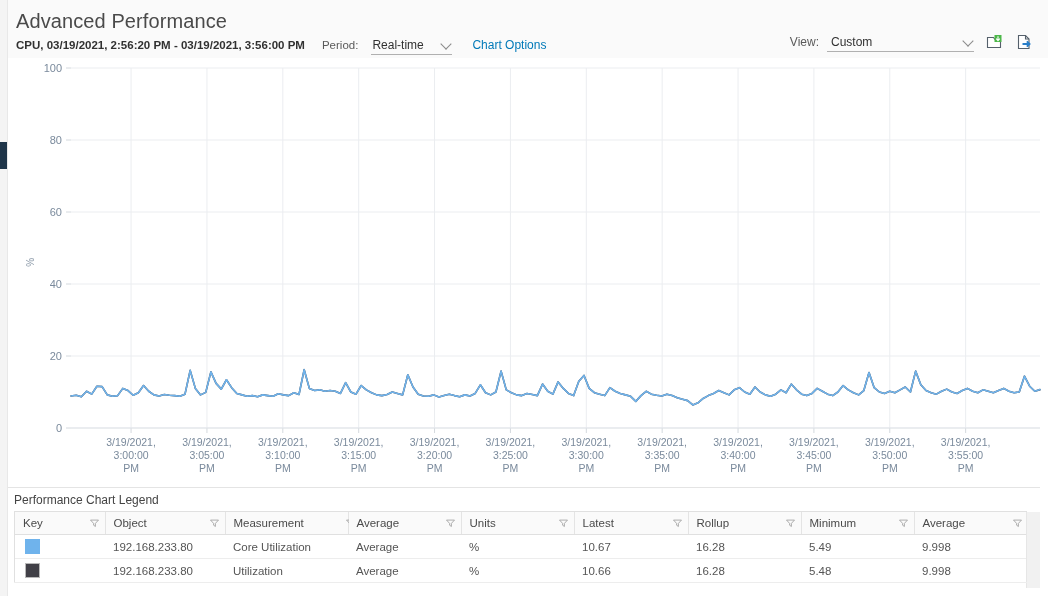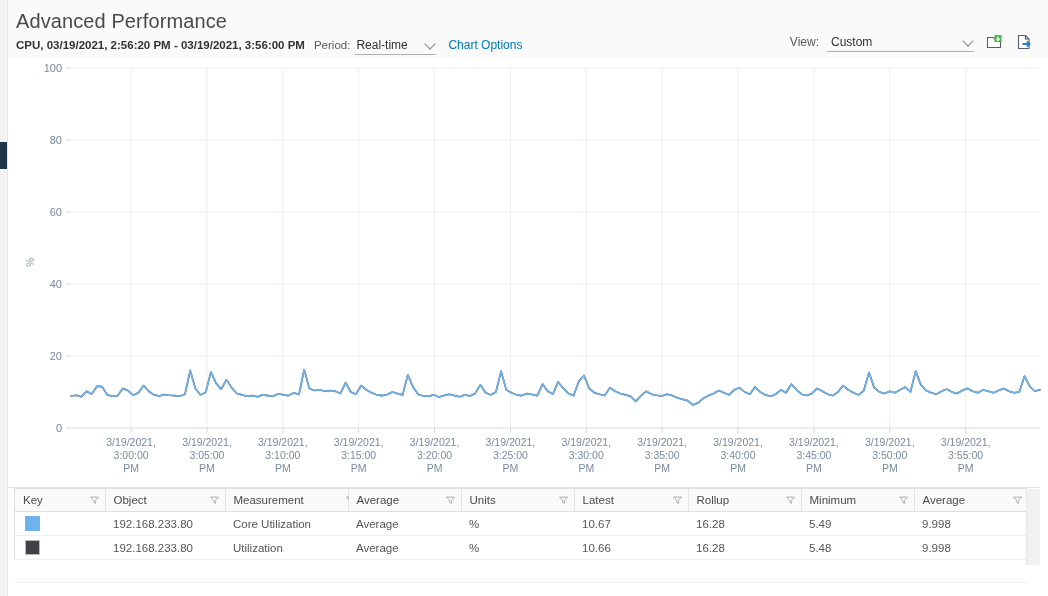--- a/index.html
+++ b/index.html
@@ -51,20 +51,21 @@
   }
   .subbar {
     display: flex;
     align-items: center;
     height: 18px;
   }
   .subbar-left {
     display: flex;
     align-items: baseline;
     white-space: nowrap;
+    gap: 8px;
   }
   .range-text {
     font-size: 11.5px;
     font-weight: bold;
     color: #313131;
     letter-spacing: 0;
   }
   .period-label {
     font-size: 11.5px;
     color: #5a5a5a;
@@ -339,20 +340,21 @@
         <text x="957.647449081803" y="388" text-anchor="middle" font-size="10.5" fill="#7a8a9c" font-family="&quot;Liberation Sans&quot;, sans-serif">3/19/2021,</text>
         <text x="957.647449081803" y="401" text-anchor="middle" font-size="10.5" fill="#7a8a9c" font-family="&quot;Liberation Sans&quot;, sans-serif">3:55:00</text>
         <text x="957.647449081803" y="414" text-anchor="middle" font-size="10.5" fill="#7a8a9c" font-family="&quot;Liberation Sans&quot;, sans-serif">PM</text>
         <line x1="63" y1="370" x2="1032" y2="370" stroke="#dfe3e8" stroke-width="1"></line>
         <polyline points="63.00,337.96 68.18,337.24 73.36,338.68 78.55,333.28 83.73,336.16 88.91,328.24 94.09,328.60 99.27,336.88 104.45,338.32 109.64,337.60 114.82,330.40 120.00,332.56 125.18,337.24 130.36,334.72 135.55,327.52 140.73,333.28 145.91,336.88 151.09,337.96 156.27,336.52 161.45,337.24 166.64,337.60 171.82,338.32 177.00,336.16 182.18,312.40 187.36,330.40 192.55,336.88 197.73,334.36 202.91,313.84 208.09,325.36 213.27,331.12 218.45,321.76 223.64,329.68 228.82,335.44 234.00,336.88 239.18,338.32 244.36,337.60 249.55,338.68 254.73,336.88 259.91,337.60 265.09,338.32 270.27,335.80 275.45,336.88 280.64,337.60 285.82,334.72 291.00,336.52 296.18,311.68 301.36,330.40 306.55,332.56 311.73,331.84 316.91,333.28 322.09,332.56 327.27,333.28 332.45,335.44 337.64,324.64 342.82,334.00 348.00,336.16 353.18,327.52 358.36,331.84 363.55,334.72 368.73,336.88 373.91,337.60 379.09,336.52 384.27,334.00 389.45,335.44 394.64,336.88 399.82,316.72 405.00,328.96 410.18,336.16 415.36,337.96 420.55,338.32 425.73,336.88 430.91,339.04 436.09,337.60 441.27,336.16 446.45,337.60 451.64,338.68 456.82,336.88 462.00,337.96 467.18,335.44 472.36,326.80 477.55,334.72 482.73,336.88 487.91,334.00 493.09,313.12 498.27,331.84 503.45,334.72 508.64,336.88 513.82,337.60 519.00,335.44 524.18,336.52 529.36,337.60 534.55,326.08 539.73,333.28 544.91,336.16 550.09,323.92 555.27,330.40 560.45,335.44 565.64,337.60 570.82,323.20 576.00,317.44 581.18,330.40 586.36,334.72 591.55,336.16 596.73,337.60 601.91,329.68 607.09,333.28 612.27,335.44 617.45,336.88 622.64,338.32 627.82,343.36 633.00,337.60 638.18,333.28 643.36,336.16 648.55,337.24 653.73,337.96 658.91,336.16 664.09,337.60 669.27,339.76 674.45,341.20 679.64,342.64 684.82,346.96 690.00,344.80 695.18,340.48 700.36,337.60 705.55,335.44 710.73,332.56 715.91,334.72 721.09,336.88 726.27,331.84 731.45,329.68 736.64,334.00 741.82,336.16 747.00,328.96 752.18,334.00 757.36,336.88 762.55,338.32 767.73,336.16 772.91,331.84 778.09,334.72 783.27,326.08 788.45,331.84 793.64,336.16 798.82,337.60 804.00,335.44 809.18,330.40 814.36,333.28 819.55,336.16 824.73,337.60 829.91,334.00 835.09,327.52 840.27,331.84 845.45,334.72 850.64,336.88 855.82,332.56 861.00,314.56 866.18,329.68 871.36,334.00 876.55,335.44 881.73,333.28 886.91,334.72 892.09,331.84 897.27,328.96 902.45,334.00 907.64,313.12 912.82,326.80 918.00,332.56 923.18,334.72 928.36,336.16 933.55,333.28 938.73,331.12 943.91,334.00 949.09,335.44 954.27,332.56 959.45,330.40 964.64,333.28 969.82,334.72 975.00,331.84 980.18,333.28 985.36,334.72 990.55,332.56 995.73,330.40 1000.91,333.28 1006.09,334.72 1011.27,334.00 1016.45,318.16 1021.64,328.24 1026.82,333.28 1032.00,331.62" fill="none" stroke="#414047" stroke-width="1.6" stroke-linejoin="round" stroke-linecap="round"></polyline>
         <polyline points="63.00,337.96 68.18,337.24 73.36,338.68 78.55,333.28 83.73,336.16 88.91,328.24 94.09,328.60 99.27,336.88 104.45,338.32 109.64,337.60 114.82,330.40 120.00,332.56 125.18,337.24 130.36,334.72 135.55,327.52 140.73,333.28 145.91,336.88 151.09,337.96 156.27,336.52 161.45,337.24 166.64,337.60 171.82,338.32 177.00,336.16 182.18,312.40 187.36,330.40 192.55,336.88 197.73,334.36 202.91,313.84 208.09,325.36 213.27,331.12 218.45,321.76 223.64,329.68 228.82,335.44 234.00,336.88 239.18,338.32 244.36,337.60 249.55,338.68 254.73,336.88 259.91,337.60 265.09,338.32 270.27,335.80 275.45,336.88 280.64,337.60 285.82,334.72 291.00,336.52 296.18,311.68 301.36,330.40 306.55,332.56 311.73,331.84 316.91,333.28 322.09,332.56 327.27,333.28 332.45,335.44 337.64,324.64 342.82,334.00 348.00,336.16 353.18,327.52 358.36,331.84 363.55,334.72 368.73,336.88 373.91,337.60 379.09,336.52 384.27,334.00 389.45,335.44 394.64,336.88 399.82,316.72 405.00,328.96 410.18,336.16 415.36,337.96 420.55,338.32 425.73,336.88 430.91,339.04 436.09,337.60 441.27,336.16 446.45,337.60 451.64,338.68 456.82,336.88 462.00,337.96 467.18,335.44 472.36,326.80 477.55,334.72 482.73,336.88 487.91,334.00 493.09,313.12 498.27,331.84 503.45,334.72 508.64,336.88 513.82,337.60 519.00,335.44 524.18,336.52 529.36,337.60 534.55,326.08 539.73,333.28 544.91,336.16 550.09,323.92 555.27,330.40 560.45,335.44 565.64,337.60 570.82,323.20 576.00,317.44 581.18,330.40 586.36,334.72 591.55,336.16 596.73,337.60 601.91,329.68 607.09,333.28 612.27,335.44 617.45,336.88 622.64,338.32 627.82,343.36 633.00,337.60 638.18,333.28 643.36,336.16 648.55,337.24 653.73,337.96 658.91,336.16 664.09,337.60 669.27,339.76 674.45,341.20 679.64,342.64 684.82,346.96 690.00,344.80 695.18,340.48 700.36,337.60 705.55,335.44 710.73,332.56 715.91,334.72 721.09,336.88 726.27,331.84 731.45,329.68 736.64,334.00 741.82,336.16 747.00,328.96 752.18,334.00 757.36,336.88 762.55,338.32 767.73,336.16 772.91,331.84 778.09,334.72 783.27,326.08 788.45,331.84 793.64,336.16 798.82,337.60 804.00,335.44 809.18,330.40 814.36,333.28 819.55,336.16 824.73,337.60 829.91,334.00 835.09,327.52 840.27,331.84 845.45,334.72 850.64,336.88 855.82,332.56 861.00,314.56 866.18,329.68 871.36,334.00 876.55,335.44 881.73,333.28 886.91,334.72 892.09,331.84 897.27,328.96 902.45,334.00 907.64,313.12 912.82,326.80 918.00,332.56 923.18,334.72 928.36,336.16 933.55,333.28 938.73,331.12 943.91,334.00 949.09,335.44 954.27,332.56 959.45,330.40 964.64,333.28 969.82,334.72 975.00,331.84 980.18,333.28 985.36,334.72 990.55,332.56 995.73,330.40 1000.91,333.28 1006.09,334.72 1011.27,334.00 1016.45,318.16 1021.64,328.24 1026.82,333.28 1032.00,331.59" fill="none" stroke="#6fb3ec" stroke-width="1.6" stroke-linejoin="round" stroke-linecap="round"></polyline>
       </svg>
   </div>
 
   <div class="legend-panel">
+    <div class="legend-title">Performance Chart Legend</div>
     <div class="legend-table-outer">
       <table class="legend-table">
         <colgroup>
           <col style="width:90px">
             <col style="width:120px">
             <col style="width:123px">
           <col style="width:113px">
             <col style="width:113px">
             <col style="width:114px">
           <col style="width:113px">

